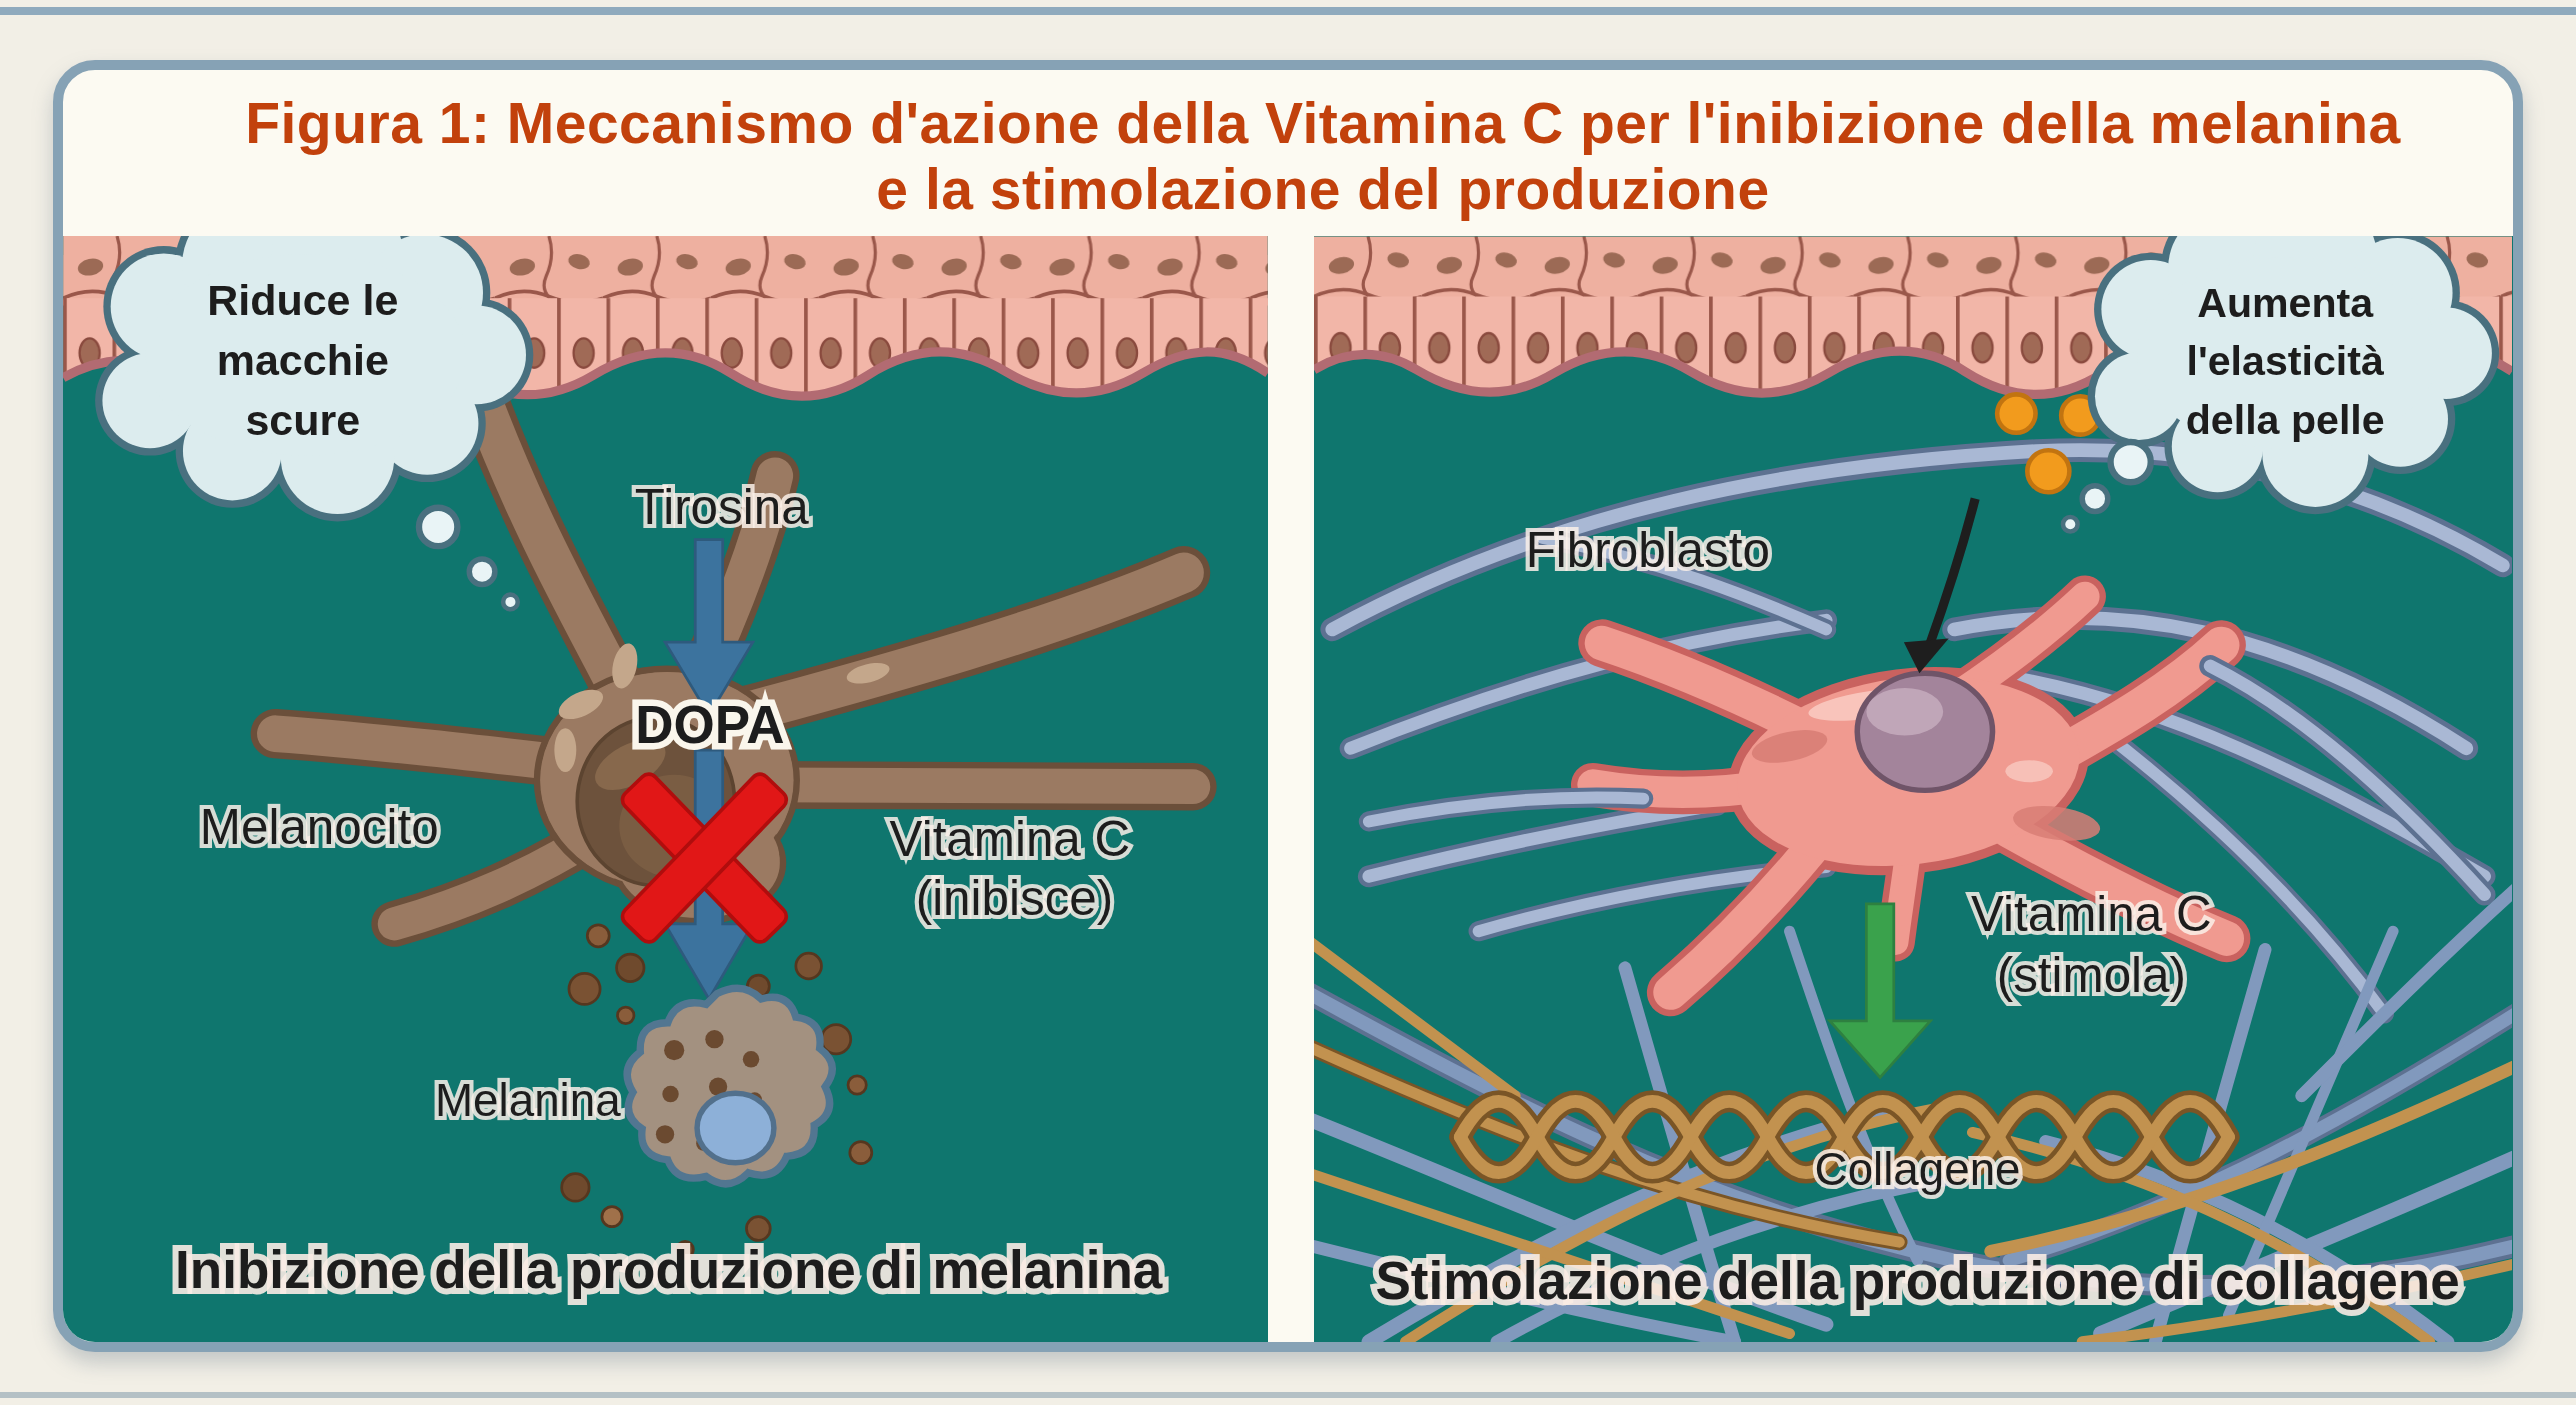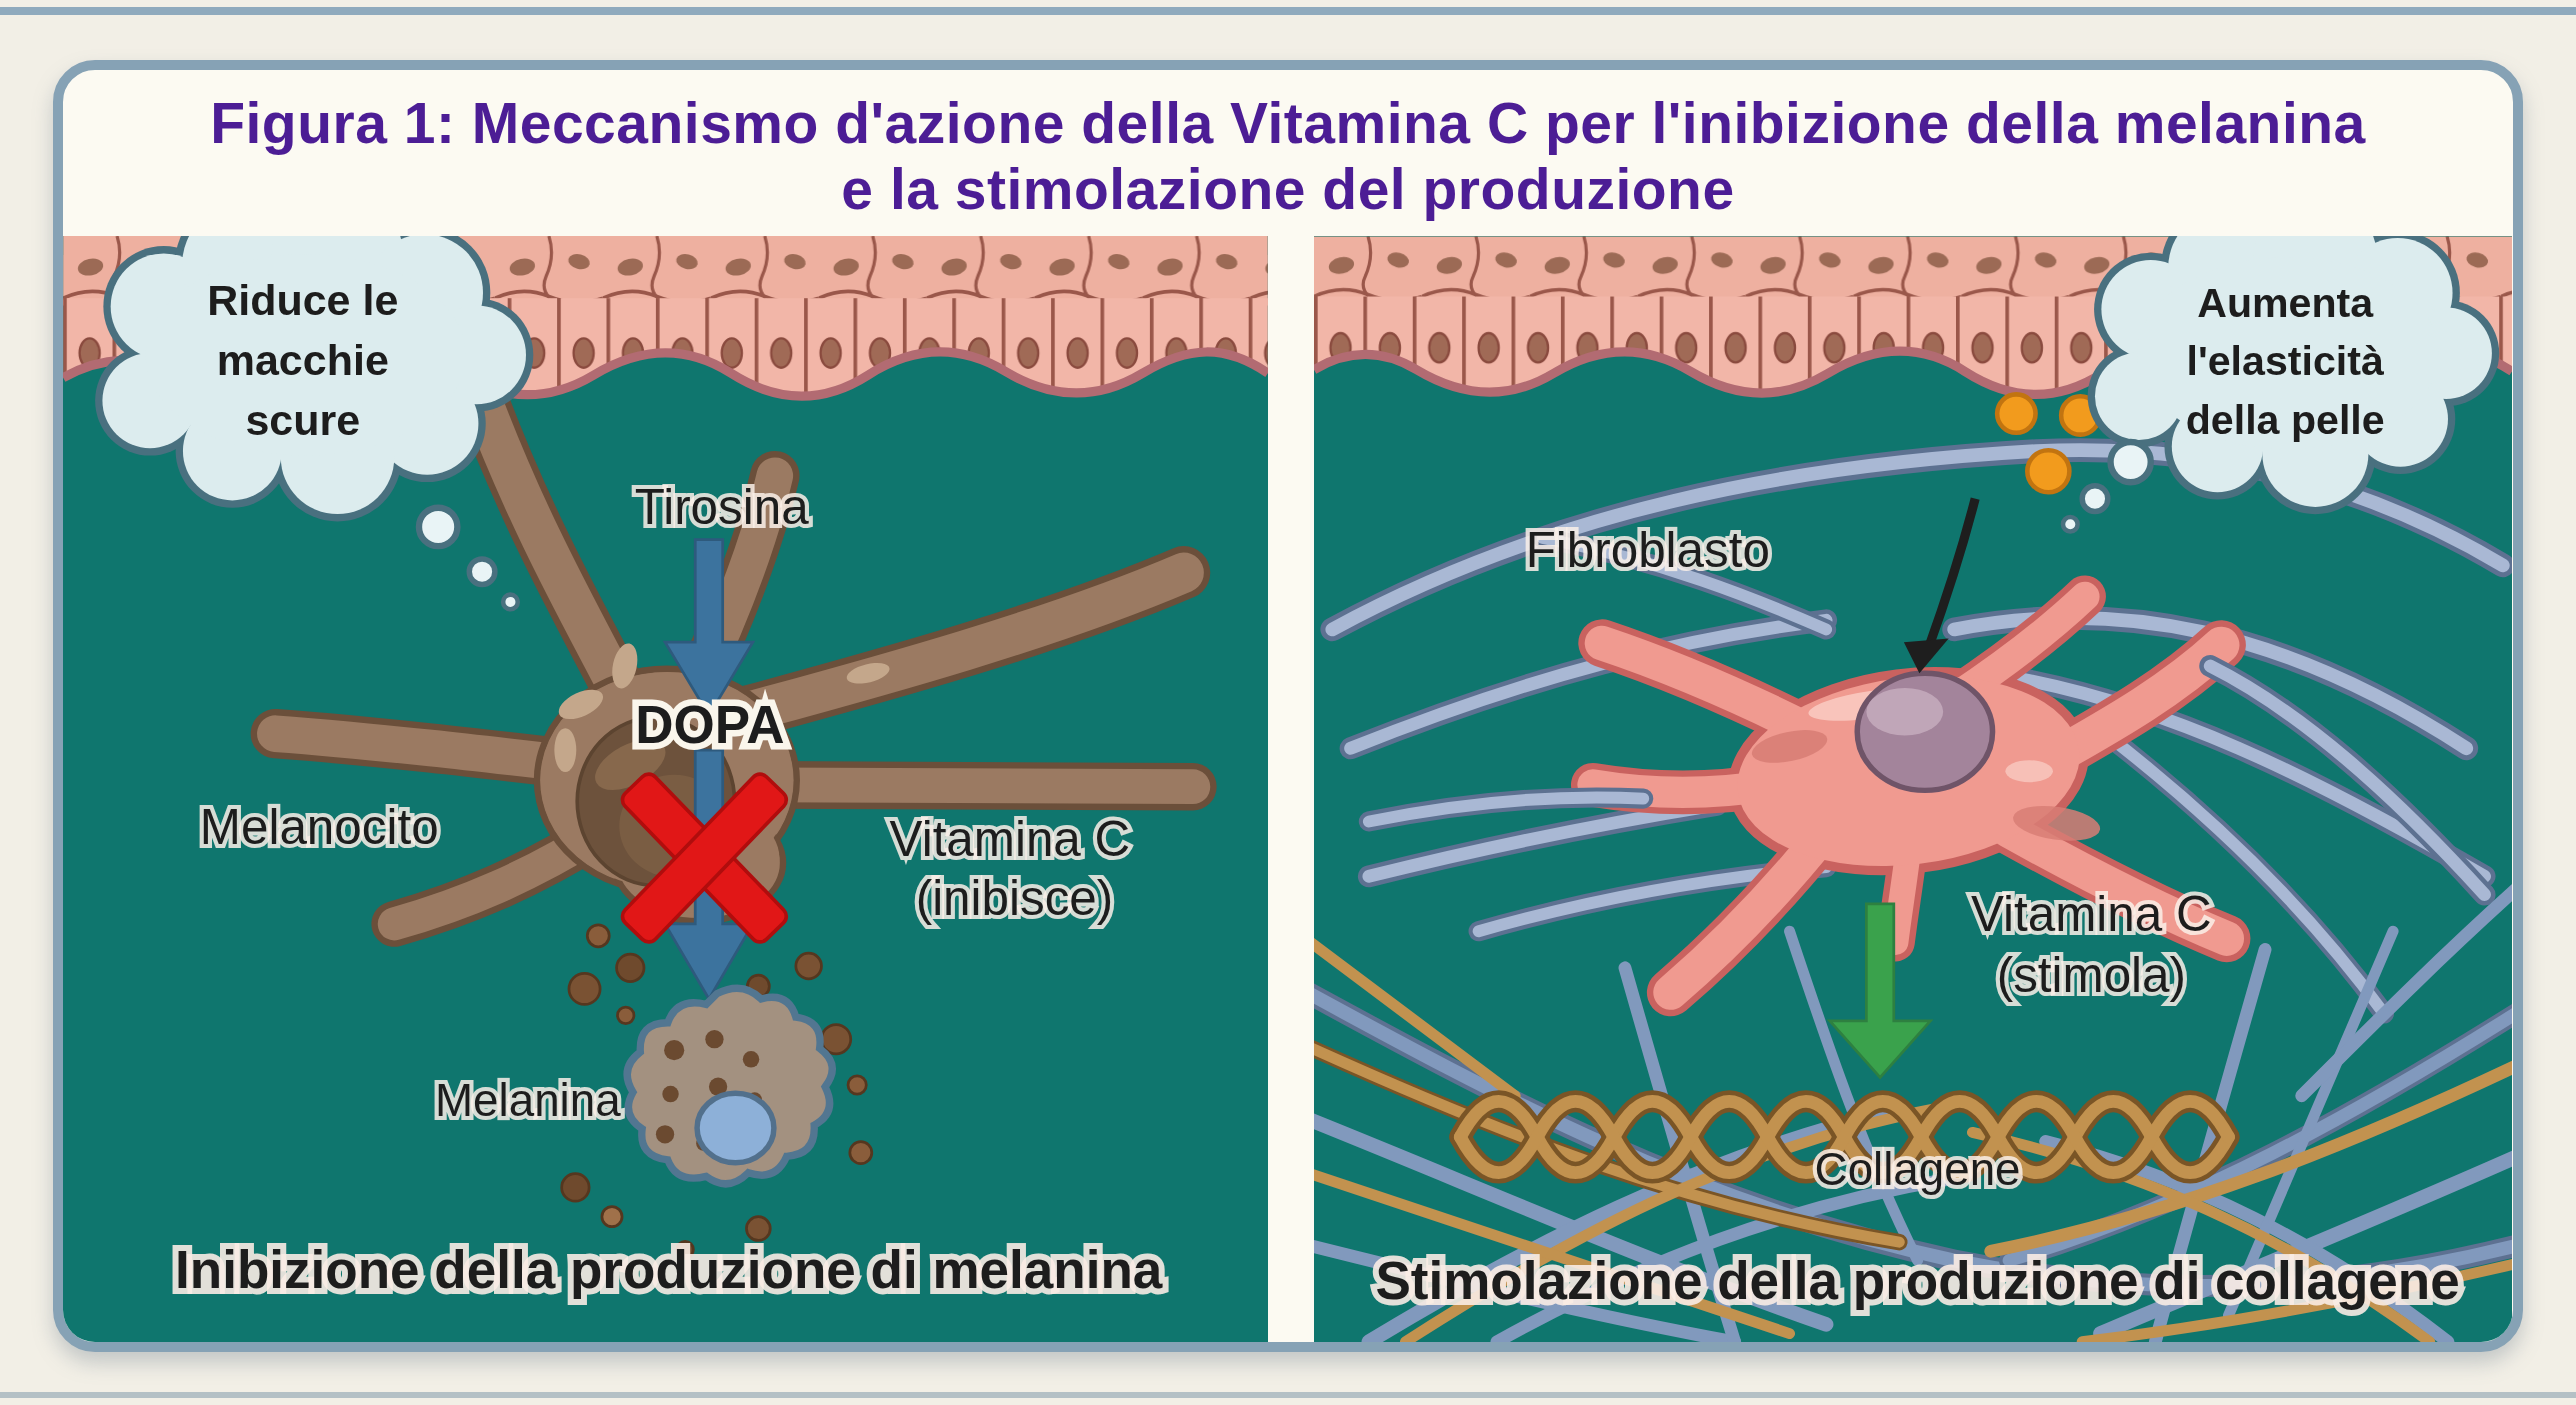--- a/index.html
+++ b/index.html
@@ -12,26 +12,27 @@
   #top-line{top:7.3px;height:7.3px;background:#7e9db5;opacity:.85;}
   #bottom-line{top:1392px;height:5.5px;background:#a4b4bd;opacity:.8;}
   .frame{
     position:absolute;left:53px;top:60px;width:2470px;height:1292px;
     box-sizing:border-box;border:10px solid #86a2b5;border-radius:42px;
     background:#fcfaf2;overflow:hidden;
     box-shadow:0 11px 20px rgba(110,125,140,.35);
   }
   .title{
     position:absolute;left:0;top:20px;width:100%;text-align:center;
-    font-weight:700;font-size:57px;line-height:66px;color:#4c1d95;
+    font-weight:700;font-size:57px;line-height:66px;color:#c2410c;
     letter-spacing:0.5px;
+    padding-left:35px;
   }
   .panel{position:absolute;top:166px;height:1106px;background:#0f766e;}
   #panel-left{left:0;width:1205px;}
-  #panel-right{left:1251px;width:1198px;}
+  #panel-right{left:1251px;width:1198px;padding-left:37px;}
   .panel svg{position:absolute;left:0;top:0;}
   text{font-family:"Liberation Sans",sans-serif;fill:#1d1d1d;}
   .lbl{font-size:54px;paint-order:stroke;stroke:rgba(250,240,233,.85);stroke-width:9px;}
   .lbl-sm{font-size:50px;paint-order:stroke;stroke:rgba(250,240,233,.85);stroke-width:9px;}
   .cloud-txt{font-size:47px;font-weight:700;}
   .cloud-txt2{font-size:45px;font-weight:700;}
   .dopa-txt{font-size:58px;font-weight:700;paint-order:stroke;stroke:#faf6ec;stroke-width:14px;}
   .cap{font-size:58px;font-weight:700;paint-order:stroke;stroke:rgba(250,236,228,.9);stroke-width:13px;}
   .fbD{fill:none;stroke:#5d7191;stroke-linecap:round;}
   .fbL{fill:none;stroke:#a9b8d4;stroke-linecap:round;}

